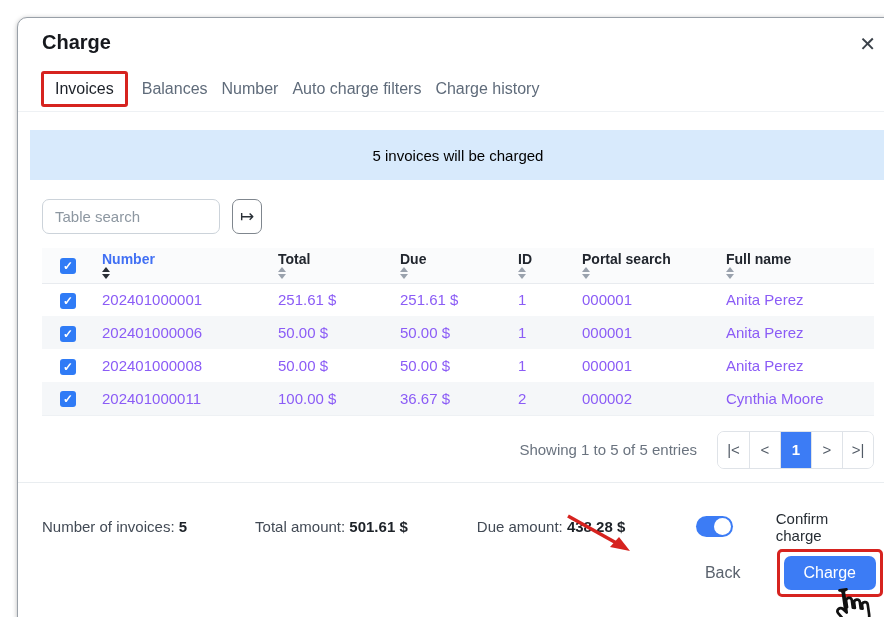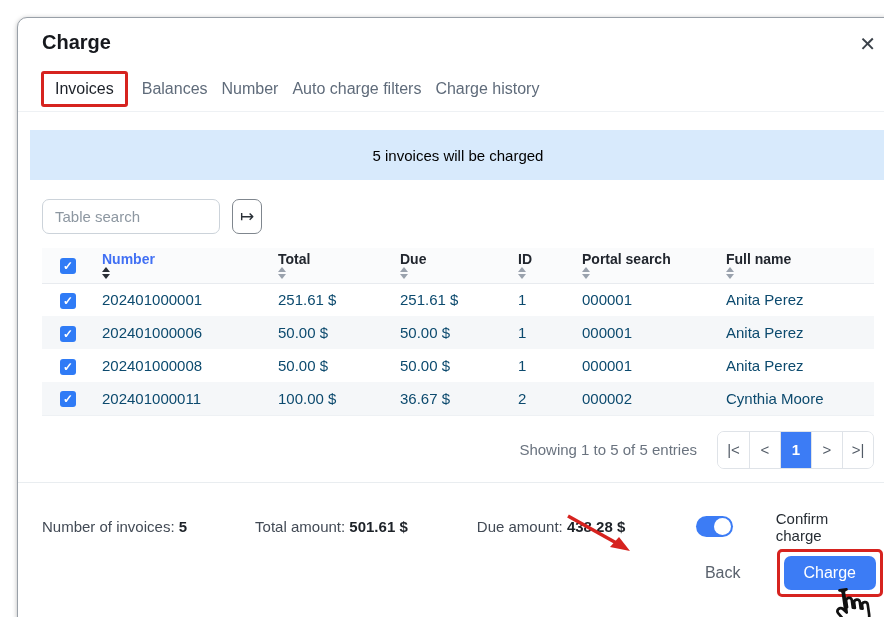--- a/index.html
+++ b/index.html
@@ -36,21 +36,21 @@
   .export{width:30px;height:35px;border:1px solid #7f868e;border-radius:7px;background:#fff;display:flex;
           align-items:center;justify-content:center;font-size:17px;color:#2a3037;cursor:pointer;padding:0;}
 
   
   table.tbl{width:calc(100% - 48px);margin:14px 24px 0;border-collapse:collapse;table-layout:fixed;}
   col.c-cb{width:52px;} col.c-number{width:176px;} col.c-total{width:122px;} col.c-due{width:118px;}
   col.c-id{width:64px;} col.c-portal{width:144px;}
   th{height:35px;padding:0 8px;background:#fafbfc;border-bottom:1px solid #e8ebef;text-align:left;}
   .th-inner{display:flex;justify-content:space-between;align-items:flex-start;font-size:14px;font-weight:700;color:#21262e;padding-right:4px;cursor:pointer;flex-direction:column;}
   .th-inner.blue{color:#4170f4;}
-  td{height:33px;padding:0 8px;font-size:15px;color:#0c4a6e;}
+  td{height:33px;padding:0 8px;font-size:15px;color:#8b5cf6;}
   tbody tr:nth-child(even){background:#f5f7f9;}
   tbody tr:last-child td{border-bottom:1px solid #eef1f4;}
   .cb-cell{text-align:center;}
   .cb{display:inline-block;width:16px;height:16px;background:#2f7bf6;border-radius:3px;cursor:pointer;vertical-align:middle;}
   .cb-check{display:block;color:#fff;font-size:12px;line-height:16px;text-align:center;}
   .cb-check::after{content:"✓";font-weight:700;}
   .sort{display:inline-flex;flex-direction:column;gap:2px;align-items:center;}
   .sort i{display:block;width:0;height:0;border-left:4px solid transparent;border-right:4px solid transparent;}
   .sort .up{border-bottom:5px solid #9aa2ad;}
   .sort .down{border-top:5px solid #9aa2ad;}

